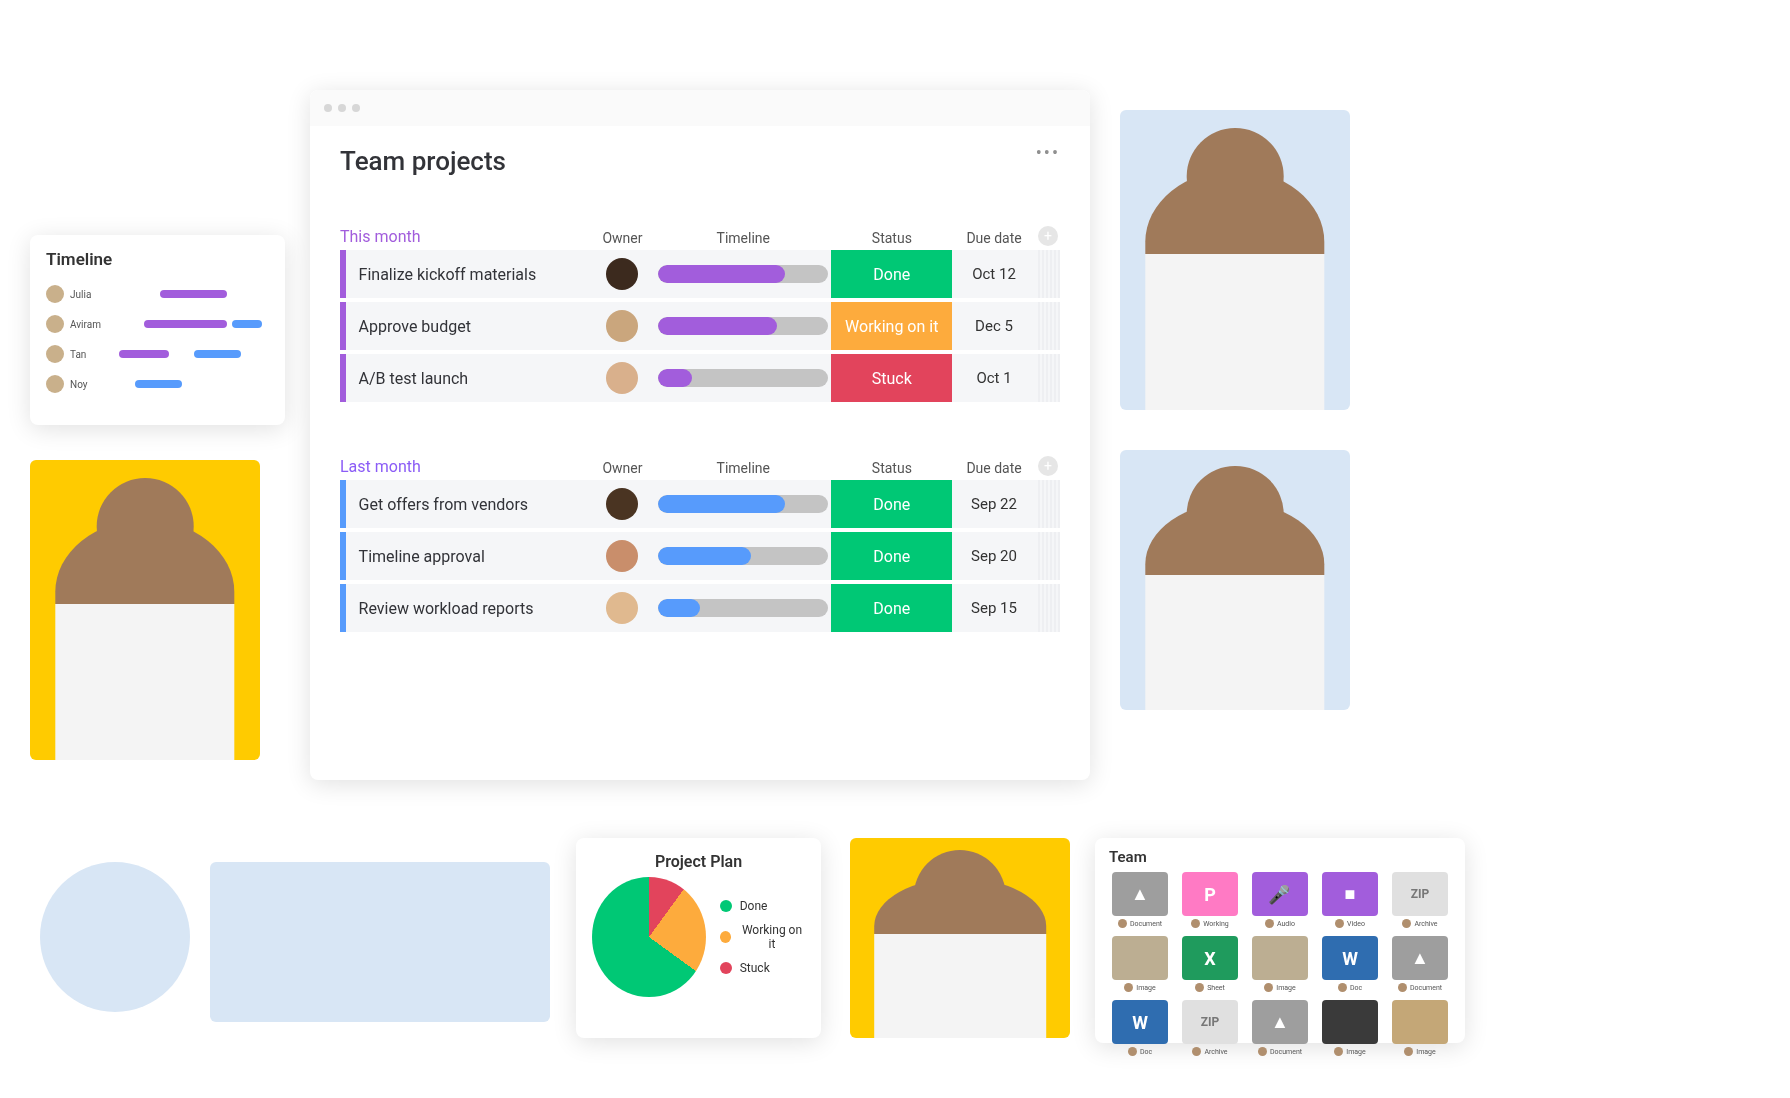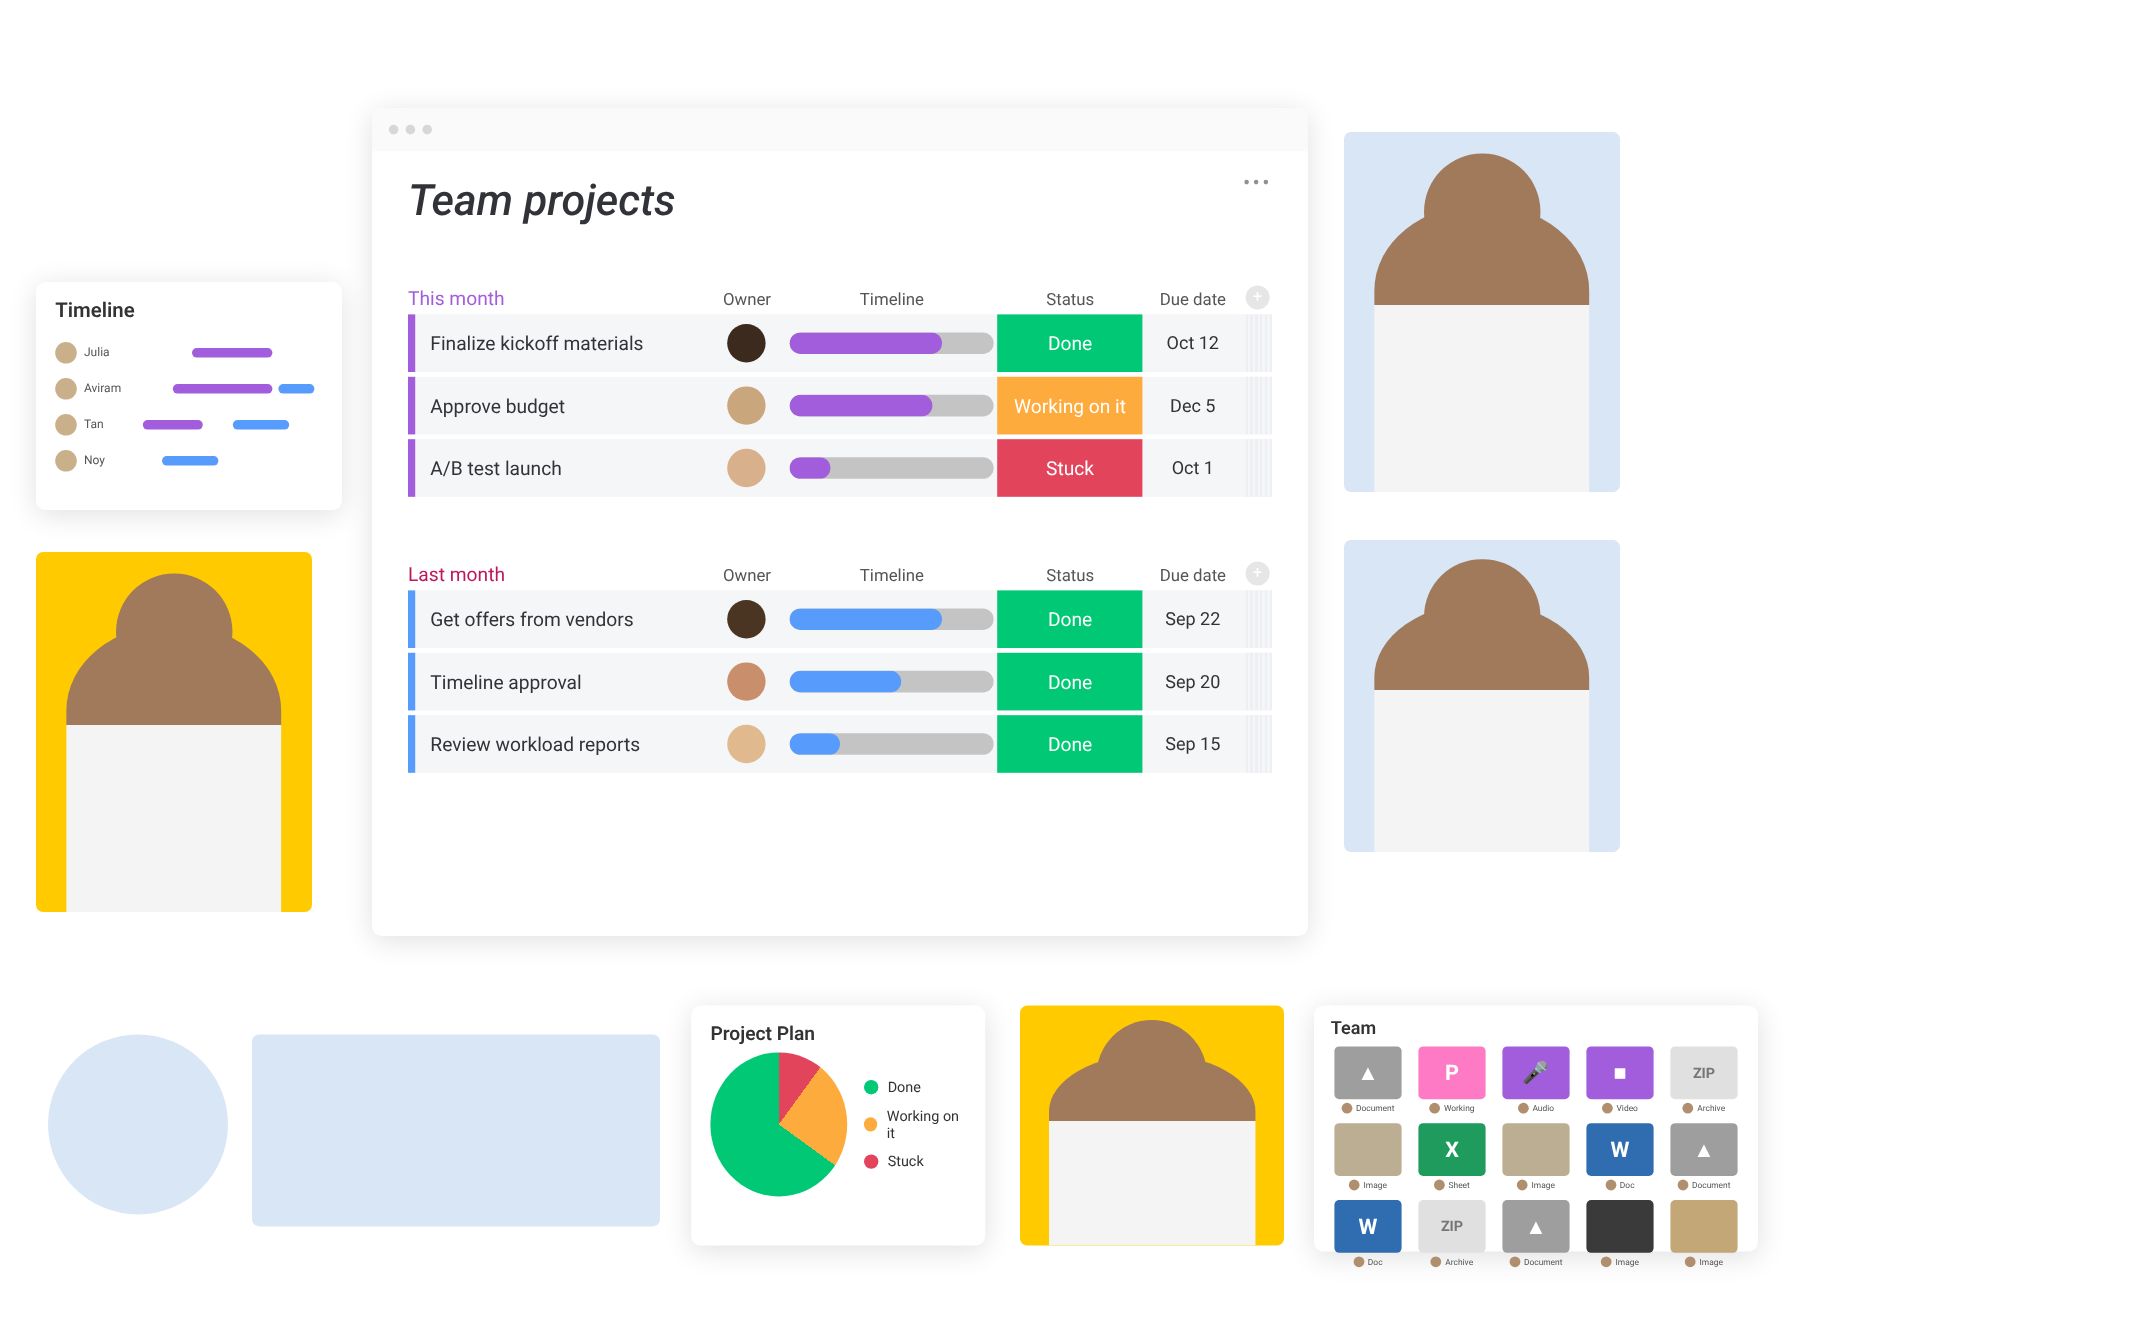--- a/index.html
+++ b/index.html
@@ -26,27 +26,27 @@
   .tl-bar { position: absolute; height: 8px; border-radius: 4px; }
 
   
   .main-window { left: 310px; top: 90px; width: 780px; height: 690px; overflow:hidden;}
   .titlebar {
     height: 36px; background: #fafafa; border-radius: 8px 8px 0 0;
     display:flex; align-items:center; padding:0 14px;
   }
   .tb-dot { width:8px; height:8px; border-radius:50%; background:#d7d7d7; margin-right:6px;}
   .main-body { padding: 20px 30px 24px 30px; }
-  .page-title { font-size: 36px; font-weight: 500; color:#323338; margin-bottom: 22px; font-style: italic; }
+  .page-title { font-size: 26px; font-weight: 500; color:#323338; margin-bottom: 22px; }
   .more-btn { position:absolute; right:30px; top:52px; color:#909090; letter-spacing:2px; font-size:18px;}
   .group { margin-bottom: 26px; }
   .group-head { display:flex; align-items:flex-end; margin-bottom:4px; }
   .group-title { font-size: 16px; font-weight: 400; flex:0 0 250px; }
   .g-purple { color:#a25ddc; }
-  .g-blue   { color:#be185d; }
+  .g-blue   { color:#8b5cf6; }
   .col { font-size:14px; color:#555; text-align:center; }
   .col-owner   { width:70px; }
   .col-timeline{ width:190px; }
   .col-status  { width:130px;margin-top:32px; }
   .col-due     { width:90px; }
   .col-add     { width:26px; color:#c4c4c4; }
   .add-circle { width:20px;height:20px;border-radius:50%;background:#e6e6e6;display:inline-flex;align-items:center;justify-content:center;color:#fff;font-size:14px;}
   .row {
     display:flex; align-items:center; height:48px; background:#f5f6f8;
     margin-bottom:4px; font-size:16px; color:#323338;
@@ -85,21 +85,21 @@
   .portrait-head{
     position:absolute; top:6%; left:50%; transform:translateX(-50%);
     width:42%; aspect-ratio:1; border-radius:50%; background:#a07a5a;
   }
 
   
   .round-shape { position:absolute; width:150px; height:150px; border-radius:50%; background:#d8e6f5; left:40px; top:862px;}
   .wide-tile { position:absolute; width:340px; height:160px; background:#d8e6f5; border-radius:6px; left:210px; top:862px;}
 
   
-  .pie-card { left:576px; top:838px; width:245px; height:200px; padding:14px 16px;}
+  .pie-card { left:576px; top:838px; width:245px; height:200px; padding:14px 16px;text-align:center;}
   .pie-title { font-size:16px; font-weight:600; color:#333; margin-bottom:6px;}
   .pie-wrap { display:flex; align-items:center; gap:14px;}
   .pie {
     width:120px; height:120px; border-radius:50%;
     background:conic-gradient(#e2445c 0 10%, #fdab3d 10% 35%, #00c875 35% 100%);
   }
   .legend { display:flex; flex-direction:column; gap:10px; font-size:12px; color:#333;}
   .lg-row { display:flex; align-items:center; gap:8px;}
   .lg-dot { width:12px; height:12px; border-radius:50%; }
 

